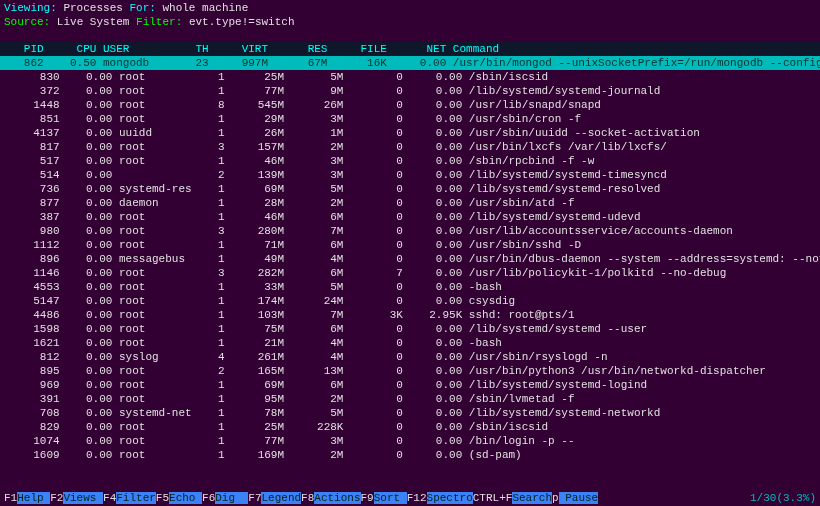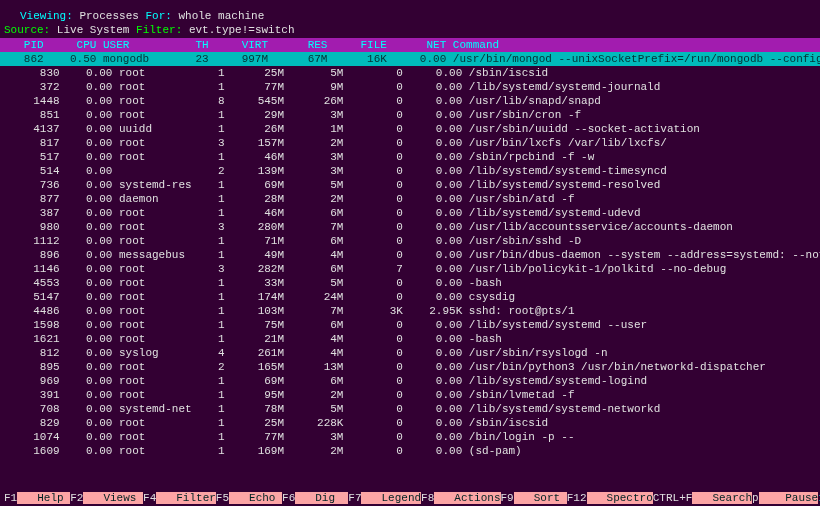--- a/index.html
+++ b/index.html
@@ -6,30 +6,31 @@
   body {
     background: #330033;
     font-family: 'Consolas', 'Monaco', 'Courier New', monospace;
     font-size: 11px;
     color: #e0e0e0;
     width: 820px;
     height: 506px;
     overflow: hidden;
     position: relative;
   }
-  .header-line1 { color: #e0e0e0; padding: 2px 20px; white-space: pre; margin-top: 8px; }
+  .header-line1 { color: #e0e0e0; padding: 2px 4px; white-space: pre; }
   .header-line1 .label { color: #00ffff; }
   .header-line2 { color: #e0e0e0; padding: 0 4px 2px 4px; white-space: pre; }
   .header-line2 .label { color: #00ff00; }
   .col-header {
-    background: #a21caf;
+    background: #0f172a;
     color: #00ffff;
     padding: 1px 4px;
     white-space: pre;
     font-weight: normal;
+    margin-top: 12px;
   }
   .highlighted-row {
     background: #00bbbb;
     color: #003333;
     padding: 0 4px;
     white-space: pre;
     line-height: 14px;
   }
   .process-table { padding: 0 20px; }
   .process-row {
@@ -42,21 +43,21 @@
     bottom: 0;
     left: 0;
     right: 0;
     padding: 2px 4px;
     background: #330033;
     display: flex;
     justify-content: space-between;
     white-space: pre;
   }
   .fkey-key { color: #e0e0e0; }
-  .fkey-label { background: #fca5a5; color: #002222; padding-left: 20px; }
+  .fkey-label { background: #3b82f6; color: #002222; }
   .footer-right { color: #00bbbb; }
 </style>
 </head>
 <body>
 
 <div class="header-line1"><span class="label">Viewing:</span> <span>Processes</span> <span class="label">For:</span> <span>whole machine</span></div>
 <div class="header-line2"><span class="label">Source:</span> <span>Live System</span> <span class="label">Filter:</span> <span>evt.type!=switch</span></div>
 
 <div class="col-header" id="col-header">   PID     CPU USER          TH     VIRT      RES     FILE      NET Command</div>
 <div class="highlighted-row" id="hl-row">   862    0.50 mongodb       23     997M      67M      16K     0.00 /usr/bin/mongod --unixSocketPrefix=/run/mongodb --config /etc/mongodb.conf</div>

